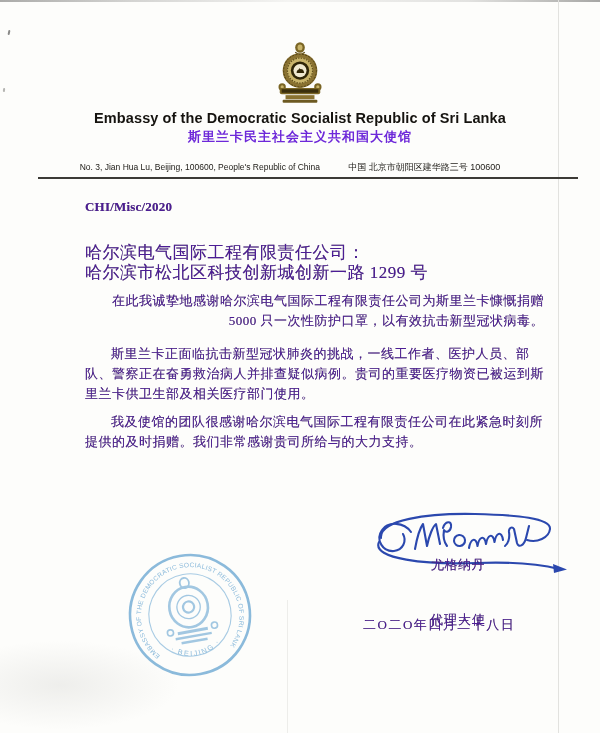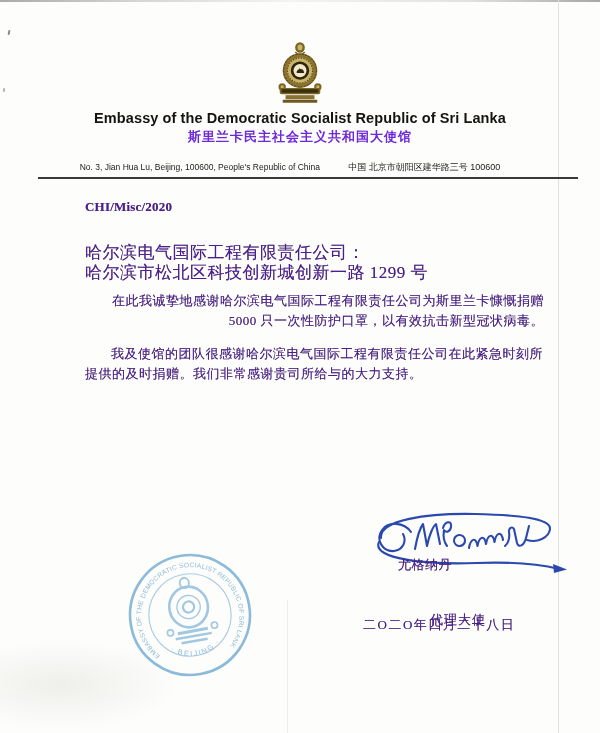--- a/index.html
+++ b/index.html
@@ -40,21 +40,21 @@
   .scan-text{color:#4c1d95;text-shadow:0 0 .4px rgba(40,36,30,.55);}
   .ref{position:absolute;left:85px;top:199px;font-size:13px;font-weight:700;letter-spacing:.2px;}
   .recipient{position:absolute;left:85px;top:243px;font-size:17px;line-height:20px;letter-spacing:.5px;}
   .body-text{position:absolute;left:85px;top:291px;width:459px;font-size:13px;line-height:20px;letter-spacing:.5px;}
   .body-text p{margin:0;text-indent:2em;}
   .body-text p.p1{margin-bottom:13px;text-align:right;}
   .body-text p.p2{margin-bottom:8px;}
   .body-text p.p3{margin-bottom:16px;}
   
   .sig-svg{position:absolute;left:357px;top:512px;width:213px;height:62px;}
-  .sig-name{position:absolute;left:398px;top:556px;width:120px;font-size:13px;letter-spacing:.5px;}
+  .sig-name{position:absolute;left:398px;top:556px;width:120px;text-align:center;font-size:13px;letter-spacing:.5px;}
   .sig-title{position:absolute;left:398px;top:611px;width:120px;text-align:center;font-size:13px;letter-spacing:1px;}
   .sig-date{position:absolute;left:363px;top:616px;font-size:13px;letter-spacing:1.5px;}
   
   .seal{position:absolute;left:126px;top:551px;width:128px;height:128px;
     transform:rotate(-10deg);opacity:.62;}
 </style>
 </head>
 <body>
 
 <div class="page">
@@ -102,20 +102,21 @@
 
   <div class="ref scan-text">CHI/Misc/2020</div>
 
   <div class="recipient scan-text">
     <div>哈尔滨电气国际工程有限责任公司：</div>
     <div>哈尔滨市松北区科技创新城创新一路 1299 号</div>
   </div>
 
   <div class="body-text scan-text">
     <p class="p1">在此我诚挚地感谢哈尔滨电气国际工程有限责任公司为斯里兰卡慷慨捐赠 5000 只一次性防护口罩，以有效抗击新型冠状病毒。</p>
+    <p class="p2">斯里兰卡正面临抗击新型冠状肺炎的挑战，一线工作者、医护人员、部队、警察正在奋勇救治病人并排查疑似病例。贵司的重要医疗物资已被运到斯里兰卡供卫生部及相关医疗部门使用。</p>
     <p class="p3">我及使馆的团队很感谢哈尔滨电气国际工程有限责任公司在此紧急时刻所提供的及时捐赠。我们非常感谢贵司所给与的大力支持。</p>
   </div>
 
   <svg class="sig-svg" viewBox="0 0 213 62" aria-hidden="true">
     <g stroke="#2b48ae" stroke-width="2.1" fill="none" stroke-linecap="round" stroke-linejoin="round">
 
       <path d="M54,20 C47,10 31,9 25,18 C18,28 26,40 37,39 C46,38 50,29 46,22"></path>
 
       <path d="M58,37 C60,26 63,16 66,12 L70,34 C72,24 76,14 79,12 L83,32"></path>
 

